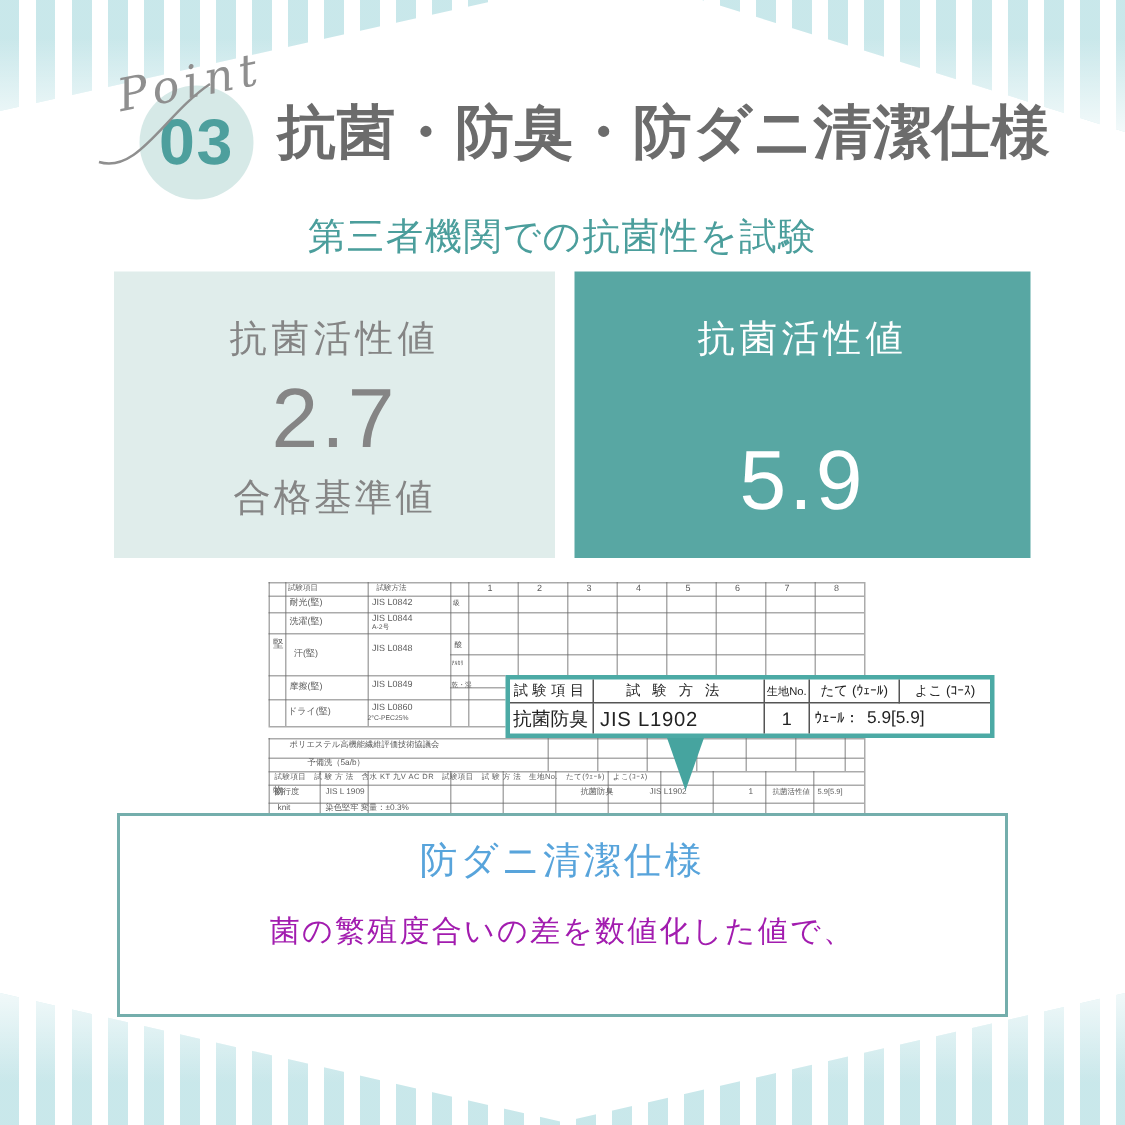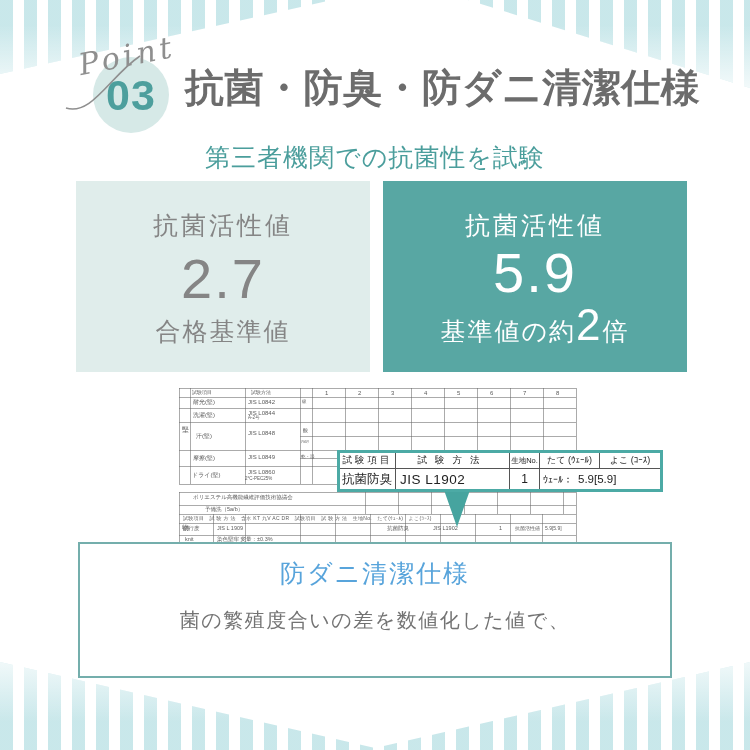--- a/index.html
+++ b/index.html
@@ -68,21 +68,21 @@
   .cell-result .k{font-size:10px;}
   .cell-result .vv{font-size:11.5px;margin-left:5px;}
   .pointer{position:absolute;left:444px;top:490px;width:0;height:0;z-index:2;
            border-left:13px solid transparent;border-right:13px solid transparent;
            border-top:37px solid #46a49f;}
 
   
   .infobox{position:absolute;left:78px;top:542px;width:594px;height:136px;box-sizing:border-box;
            background:#fff;border:2px solid #74aeac;text-align:center;z-index:1;}
   .info-title{margin-top:13px;font-size:25px;color:#58a4db;font-weight:500;letter-spacing:2px;}
-  .info-line{margin-top:17px;font-size:20px;color:#737373;letter-spacing:1.5px;}
+  .info-line{margin-top:17px;font-size:20px;color:#a21caf;letter-spacing:1.5px;}
 </style>
 </head>
 <body>
 
 <div class="canvas">
 
   <div class="stripes top"></div>
   <div class="stripes bottom"></div>
 
   <div class="badge">
@@ -96,25 +96,20 @@
   <div class="subtitle">第三者機関での抗菌性を試験</div>
 
   <div class="card card-left">
     <div class="card-label">抗菌活性値</div>
     <div class="card-value">2.7</div>
     <div class="card-caption">合格基準値</div>
   </div>
   <div class="card card-right">
     <div class="card-label">抗菌活性値</div>
     <div class="card-value">5.9</div>
-    <div class="card-caption">
-      <span>基準値の約</span>
-        <span class="caption-big">2</span>
-        <span>倍</span>
-    </div>
   </div>
 
   <div class="scan">
 
     <div class="h" style="left:4px;top:0;width:397px"></div>
     <div class="h" style="left:4px;top:9px;width:397px"></div>
     <div class="h" style="left:4px;top:20px;width:397px"></div>
     <div class="h" style="left:4px;top:34px;width:397px"></div>
     <div class="h" style="left:125px;top:48px;width:276px"></div>
     <div class="h" style="left:4px;top:62px;width:397px"></div>

